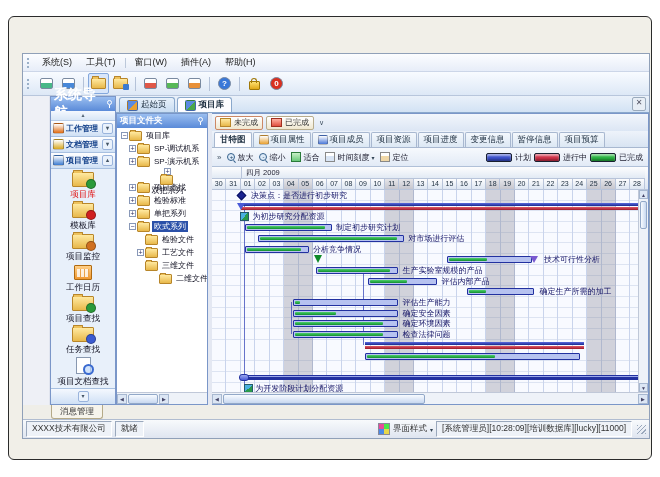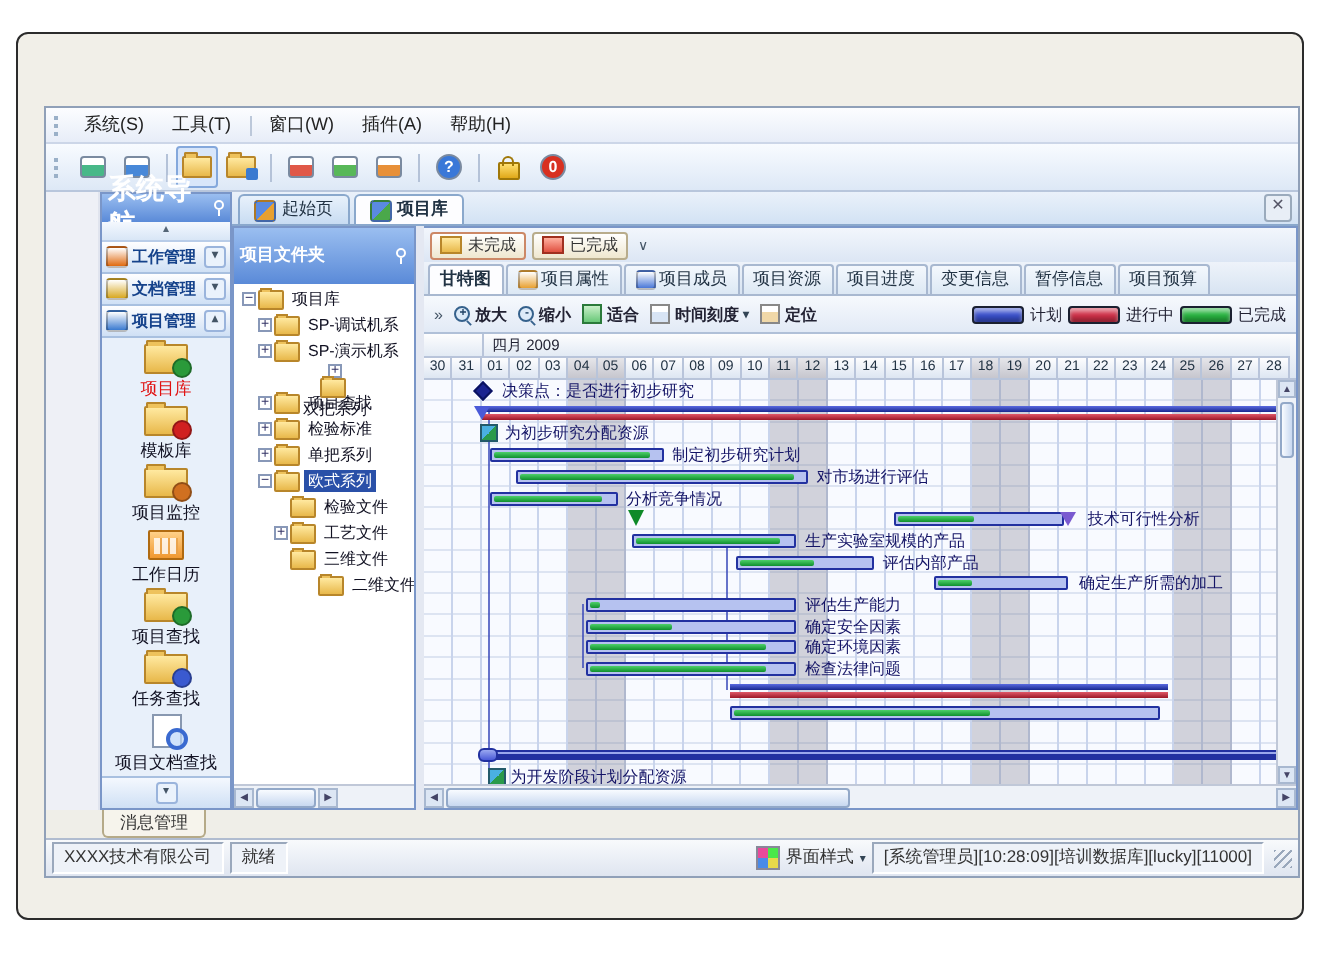--- a/index.html
+++ b/index.html
@@ -50,21 +50,21 @@
   
   .content{flex:1;display:flex;flex-direction:column;min-width:0;}
   .tabsrow{height:16px;display:flex;background:linear-gradient(#eaf1fa,#d2e2f4);padding-left:3px;gap:2px;border-bottom:1px solid #8aa8cc;flex:none;}
   .tab{height:14px;display:flex;align-items:center;gap:3px;padding:0 7px;border:1px solid #8aa8cc;border-bottom:none;border-radius:3px 3px 0 0;background:linear-gradient(#e8f1fb,#c8dcf2);font-size:8.5px;color:#234;}
   .tab.active{background:#fdfdff;font-weight:bold;}
   .tico{width:9px;height:9px;border-radius:2px;border:1px solid rgba(0,0,0,.25);}
   .tabx{margin-left:auto;margin-right:3px;align-self:center;width:12px;height:12px;border:1px solid #9aaabc;background:#e8eef6;color:#556;font-size:8px;line-height:10px;text-align:center;border-radius:2px;}
   .bodyrow{flex:1;display:flex;min-height:0;}
   
   .treepanel{width:90px;display:flex;flex-direction:column;border:1px solid #7a96c8;background:#fff;flex:none;}
-  .tp-header{height:28px;background:linear-gradient(#9abef0,#5a8ad8);color:#fff;font-size:8.5px;font-weight:bold;display:flex;align-items:center;padding:0 3px;flex:none;}
+  .tp-header{height:14px;background:linear-gradient(#9abef0,#5a8ad8);color:#fff;font-size:8.5px;font-weight:bold;display:flex;align-items:center;padding:0 3px;flex:none;}
   .tp-col{height:13px;background:linear-gradient(#fdfdfe,#e4e9f2);border-bottom:1px solid #c0c8d8;font-size:8px;color:#333;display:flex;align-items:center;padding:0 4px;flex:none;}
   .tp-items{flex:1;overflow:hidden;padding-top:1px;}
   .titem{height:13px;display:flex;align-items:center;font-size:8px;color:#112;white-space:nowrap;}
   .texp{width:7px;height:7px;border:1px solid #8898b8;background:#fff;font-size:7px;line-height:5px;text-align:center;color:#336;margin:0 1px;flex:none;box-sizing:border-box;}
   .texp-sp{width:9px;flex:none;}
   .tfold{position:relative;width:11px;height:8px;background:linear-gradient(#ffe9a0,#e8b84a);border:1px solid #b8862a;border-radius:1px;margin-right:2px;flex:none;}
   .tfold:before{content:"";position:absolute;top:-2px;left:0;width:4px;height:1px;background:#eec25c;border:1px solid #b8862a;border-bottom:none;}
   .tlabel{padding:0 2px;}
   .tlabel.sel{background:#2a50a8;color:#fff;}
   .tp-hscroll{height:11px;border-top:1px solid #c0c8d8;background:#eef2f8;display:flex;align-items:center;flex:none;}
@@ -78,21 +78,21 @@
   .gftab.active{border-color:#cc8866;}
   .minifold{position:relative;width:9px;height:7px;background:linear-gradient(#ffe9a0,#e8b84a);border:1px solid #b8862a;}
   .minifold.red{background:linear-gradient(#ffb0a0,#e05040);border-color:#a03020;}
   .gchevron{font-size:7px;color:#456;padding:0 2px;}
   .gtabs{height:16px;display:flex;align-items:flex-end;background:linear-gradient(#eef3fa,#d8e4f2);padding-left:2px;border-bottom:1px solid #a8b8d0;flex:none;}
   .gtab{height:14px;padding:0 5px;display:flex;align-items:center;gap:2px;font-size:8.5px;color:#234;border:1px solid #a8b8d0;border-bottom:none;border-radius:2px 2px 0 0;background:linear-gradient(#f4f8fd,#dce8f4);margin-right:1px;}
   .gtab.active{background:#fdfdff;font-weight:bold;}
   .gtico{width:8px;height:8px;border-radius:2px;border:1px solid rgba(0,0,0,.25);}
   .gtoolbar{height:18px;display:flex;align-items:center;gap:2px;padding:0 3px;background:linear-gradient(#f6f9fd,#e2eaf6);border-bottom:1px solid #b0c0d8;font-size:8px;color:#223;flex:none;}
   .ovf{color:#456;font-size:8px;padding:0 2px;}
-  .gtb{display:flex;align-items:center;gap:2px;padding:1px 2px;border-radius:2px;font-weight:bold;}
+  .gtb{display:flex;align-items:center;gap:2px;padding:1px 2px;border-radius:2px;}
   .mag{width:8px;height:8px;border:1px solid #35618c;border-radius:50%;background:#dceaf8;font-size:6px;line-height:7px;text-align:center;color:#246;position:relative;box-sizing:border-box;}
   .mag:after{content:"";position:absolute;right:-2px;bottom:-2px;width:3px;height:1px;background:#35618c;transform:rotate(45deg);}
   .fitic{width:8px;height:8px;border:1px solid #2a7a3a;background:linear-gradient(#c8f0c8,#68c878);}
   .calic{width:8px;height:8px;border:1px solid #888;background:linear-gradient(#fff 0 40%,#d8e4f4 40%);}
   .locic{width:8px;height:8px;border:1px solid #888;background:linear-gradient(#fff 0 40%,#f0d8a8 40%);}
   .darr{font-size:6px;color:#345;}
   .leg{margin-left:auto;display:flex;align-items:center;gap:3px;padding-right:2px;}
   .legchip{width:24px;height:7px;border:1px solid #1a2030;border-radius:2px;box-shadow:inset 0 2px 2px rgba(255,255,255,.55),inset 0 -2px 2px rgba(0,0,0,.3);}
   .legtxt{font-size:8px;color:#223;}
   

